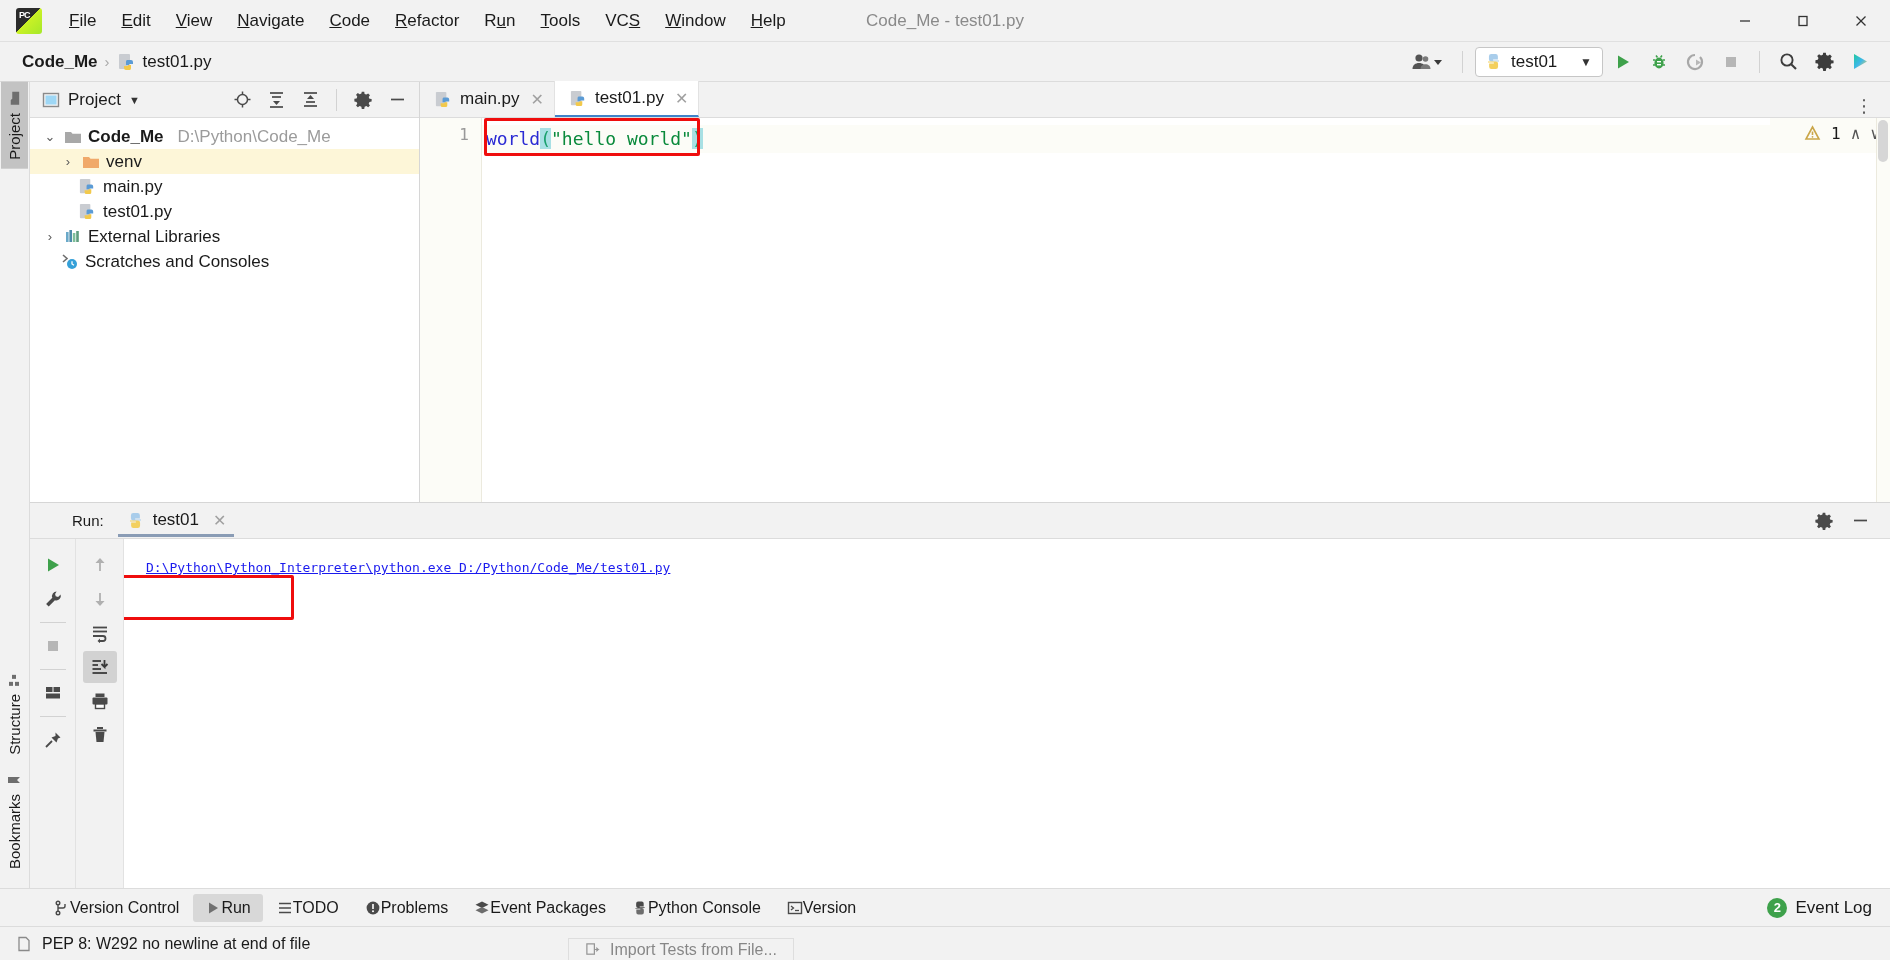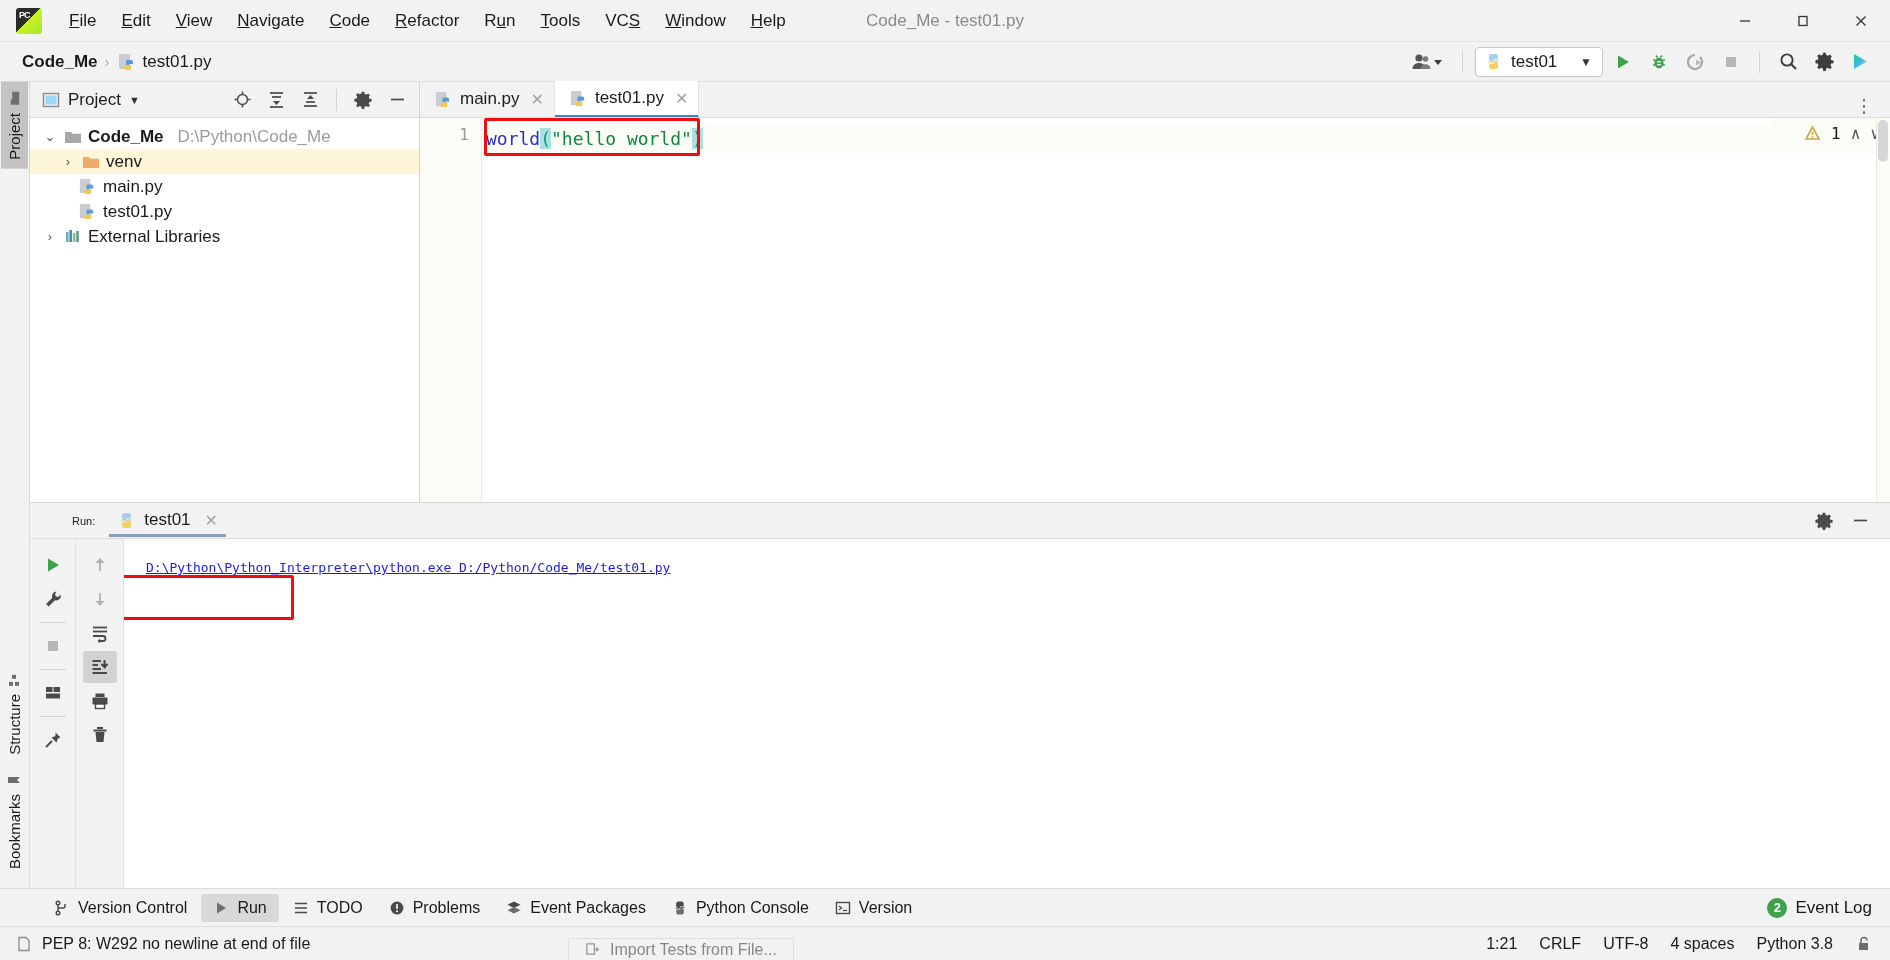--- a/index.html
+++ b/index.html
@@ -118,21 +118,21 @@
     display:flex; align-items:center; justify-content:flex-end; gap:10px; padding-right:10px;
     font-size:16px; color:#555; background:#fcfcf7;
   }
   .warn-tri { color:#caa64a; font-size:17px; }
   .err-scroll { position:absolute; right:0; top:0; bottom:0; width:14px; background:#fcfcf7; border-left:1px solid #eceade; }
   .scroll-thumb { position:absolute; right:2px; top:2px; width:10px; height:42px; background:#d6d6d6; border-radius:5px; }
 
   
   .runpanel { flex:1; display:flex; flex-direction:column; border-top:1px solid #d6d6d6; background:#fff; min-height:0; }
   .runheader { height:36px; display:flex; align-items:center; background:#f2f2f2; border-bottom:1px solid #dcdcdc; padding-left:42px; gap:14px; }
-  .runheader .lbl { font-size:11px; }
+  .runheader .lbl { font-size:15px; }
   .runtab { display:flex; align-items:center; gap:8px; font-size:17px; padding:6px 8px 4px; border-bottom:3px solid #8a9cb5; }
   .runtab .x { color:#a0a0a0; font-size:16px; margin-left:6px; }
   .runheader .tools { margin-left:auto; display:flex; gap:4px; padding-right:14px; }
   .runbody { flex:1; display:flex; min-height:0; }
   .runtools { width: 46px; background:#f2f2f2; border-right:1px solid #e2e2e2; display:flex; flex-direction:column; align-items:center; padding-top:10px; gap:2px; flex:none; }
   .runtools2 { width: 48px; background:#f2f2f2; border-right:1px solid #e2e2e2; display:flex; flex-direction:column; align-items:center; padding-top:10px; gap:2px; flex:none; }
   .ticon { width:34px; height:32px; display:flex; align-items:center; justify-content:center; border-radius:3px; }
   .ticon.on { background:#d2d2d2; }
   .tdiv { width:26px; height:1px; background:#d2d2d2; margin:5px 0; }
   .console { flex:1; padding:14px 0 0 22px; font-family:"DejaVu Sans Mono", monospace; font-size:13px; position:relative; overflow:hidden; background:#fff; }
@@ -140,21 +140,21 @@
   .cpath { color:#1a1aee; text-decoration:underline; }
   .cout { color:#1a1a1a; }
   .cdone { color:#1a1aee; }
   .conhl { position:absolute; border:3px solid #ef0d0d; border-radius:2px; pointer-events:none; }
 
   
   .toolbar-bottom {
     height:38px; display:flex; align-items:center; background:#f2f2f2;
     border-top:1px solid #dcdcdc; flex:none; padding-left:42px; gap:2px; position:relative;
   }
-  .twbtn { display:flex; align-items:center; gap:8px; padding:5px 12px; font-size:16px; border-radius:3px; white-space:nowrap; }
+  .twbtn { display:flex; align-items:center; padding:5px 12px; font-size:16px; border-radius:3px; white-space:nowrap; }
   .twbtn.active { background:#d8d8d8; }
   .tb-right { margin-left:auto; display:flex; align-items:center; gap:8px; padding-right:18px; }
   .badge { width:20px; height:20px; border-radius:50%; background:#3ea14b; color:#fff; font-size:13px; display:flex; align-items:center; justify-content:center; font-weight:bold; }
 
   .statusbar {
     height:34px; display:flex; align-items:center; background:#f2f2f2;
     border-top:1px solid #dcdcdc; flex:none; padding-left:16px; gap:10px; font-size:16px;
   }
   .sb-right { margin-left:auto; display:flex; align-items:center; gap:22px; padding-right:18px; }
 
@@ -438,20 +438,30 @@
                 <svg width="18" height="18" viewBox="0 0 18 18">
                     <rect x="2" y="4" width="2.6" height="10" fill="#6aa9c9"></rect>
                     <rect x="5.4" y="2" width="2.6" height="12" fill="#4e8ca8"></rect>
                     <rect x="8.8" y="5" width="2.6" height="9" fill="#7fbf9a"></rect>
                     <rect x="12.2" y="3" width="2.6" height="11" fill="#5f9e7e"></rect>
                   </svg>
               </span>
               <span>External Libraries</span>
             </div>
 
+            <div class="trow ind2">
+              <span>
+                <svg width="19" height="19" viewBox="0 0 19 19">
+                    <path d="M3 3l4 3.5L3 10" fill="none" stroke="#6e6e6e" stroke-width="1.6"></path>
+                    <circle cx="12" cy="12" r="5" fill="#35a0d8"></circle>
+                    <path d="M12 9.2V12l2 1.2" stroke="#fff" stroke-width="1.3" fill="none"></path>
+                  </svg>
+              </span>
+              <span>Scratches and Consoles</span>
+            </div>
           </div>
         </div>
 
         <div class="editor">
           <div class="tabbar">
             <div class="etab">
               <span>
                 <svg width="19" height="19" viewBox="0 0 20 20">
                     <rect x="2" y="2" width="11" height="15" rx="1" fill="#c9ccd1"></rect>
                     <path d="M10 8h4a2 2 0 0 1 2 2v2h-4v1h-3v-3a2 2 0 0 1 1-2z" fill="#5b9bd5"></path>
@@ -695,33 +705,20 @@
     </div>
   </div>
 
   <div class="statusbar">
     <span>
       <svg width="16" height="16" viewBox="0 0 16 16">
           <path d="M3 1.5h7l3 3V14.5H3z" fill="none" stroke="#8a8a8a" stroke-width="1.3"></path>
         </svg>
     </span>
     <span>PEP 8: W292 no newline at end of file</span>
-    <span class="sb-right">
-      <span>1:21</span>
-      <span>CRLF</span>
-      <span>UTF-8</span>
-      <span>4 spaces</span>
-      <span>Python 3.8</span>
-      <span>
-        <svg width="17" height="17" viewBox="0 0 17 17">
-            <rect x="4" y="8" width="9" height="7" fill="#6e6e6e"></rect>
-            <path d="M6 8V5.5a3 3 0 0 1 6 0" fill="none" stroke="#6e6e6e" stroke-width="1.5"></path>
-          </svg>
-      </span>
-    </span>
   </div>
 
   <div class="popup-peek">
     <span>
       <svg width="15" height="15" viewBox="0 0 16 16">
           <rect x="2" y="2" width="8" height="11" fill="none" stroke="#4a4a4a" stroke-width="1.3"></rect>
           <path d="M10 8h4l-2-2M12 10l2-2" fill="none" stroke="#4a4a4a" stroke-width="1.3"></path>
         </svg>
     </span>
     <span>Import Tests from File...</span>

